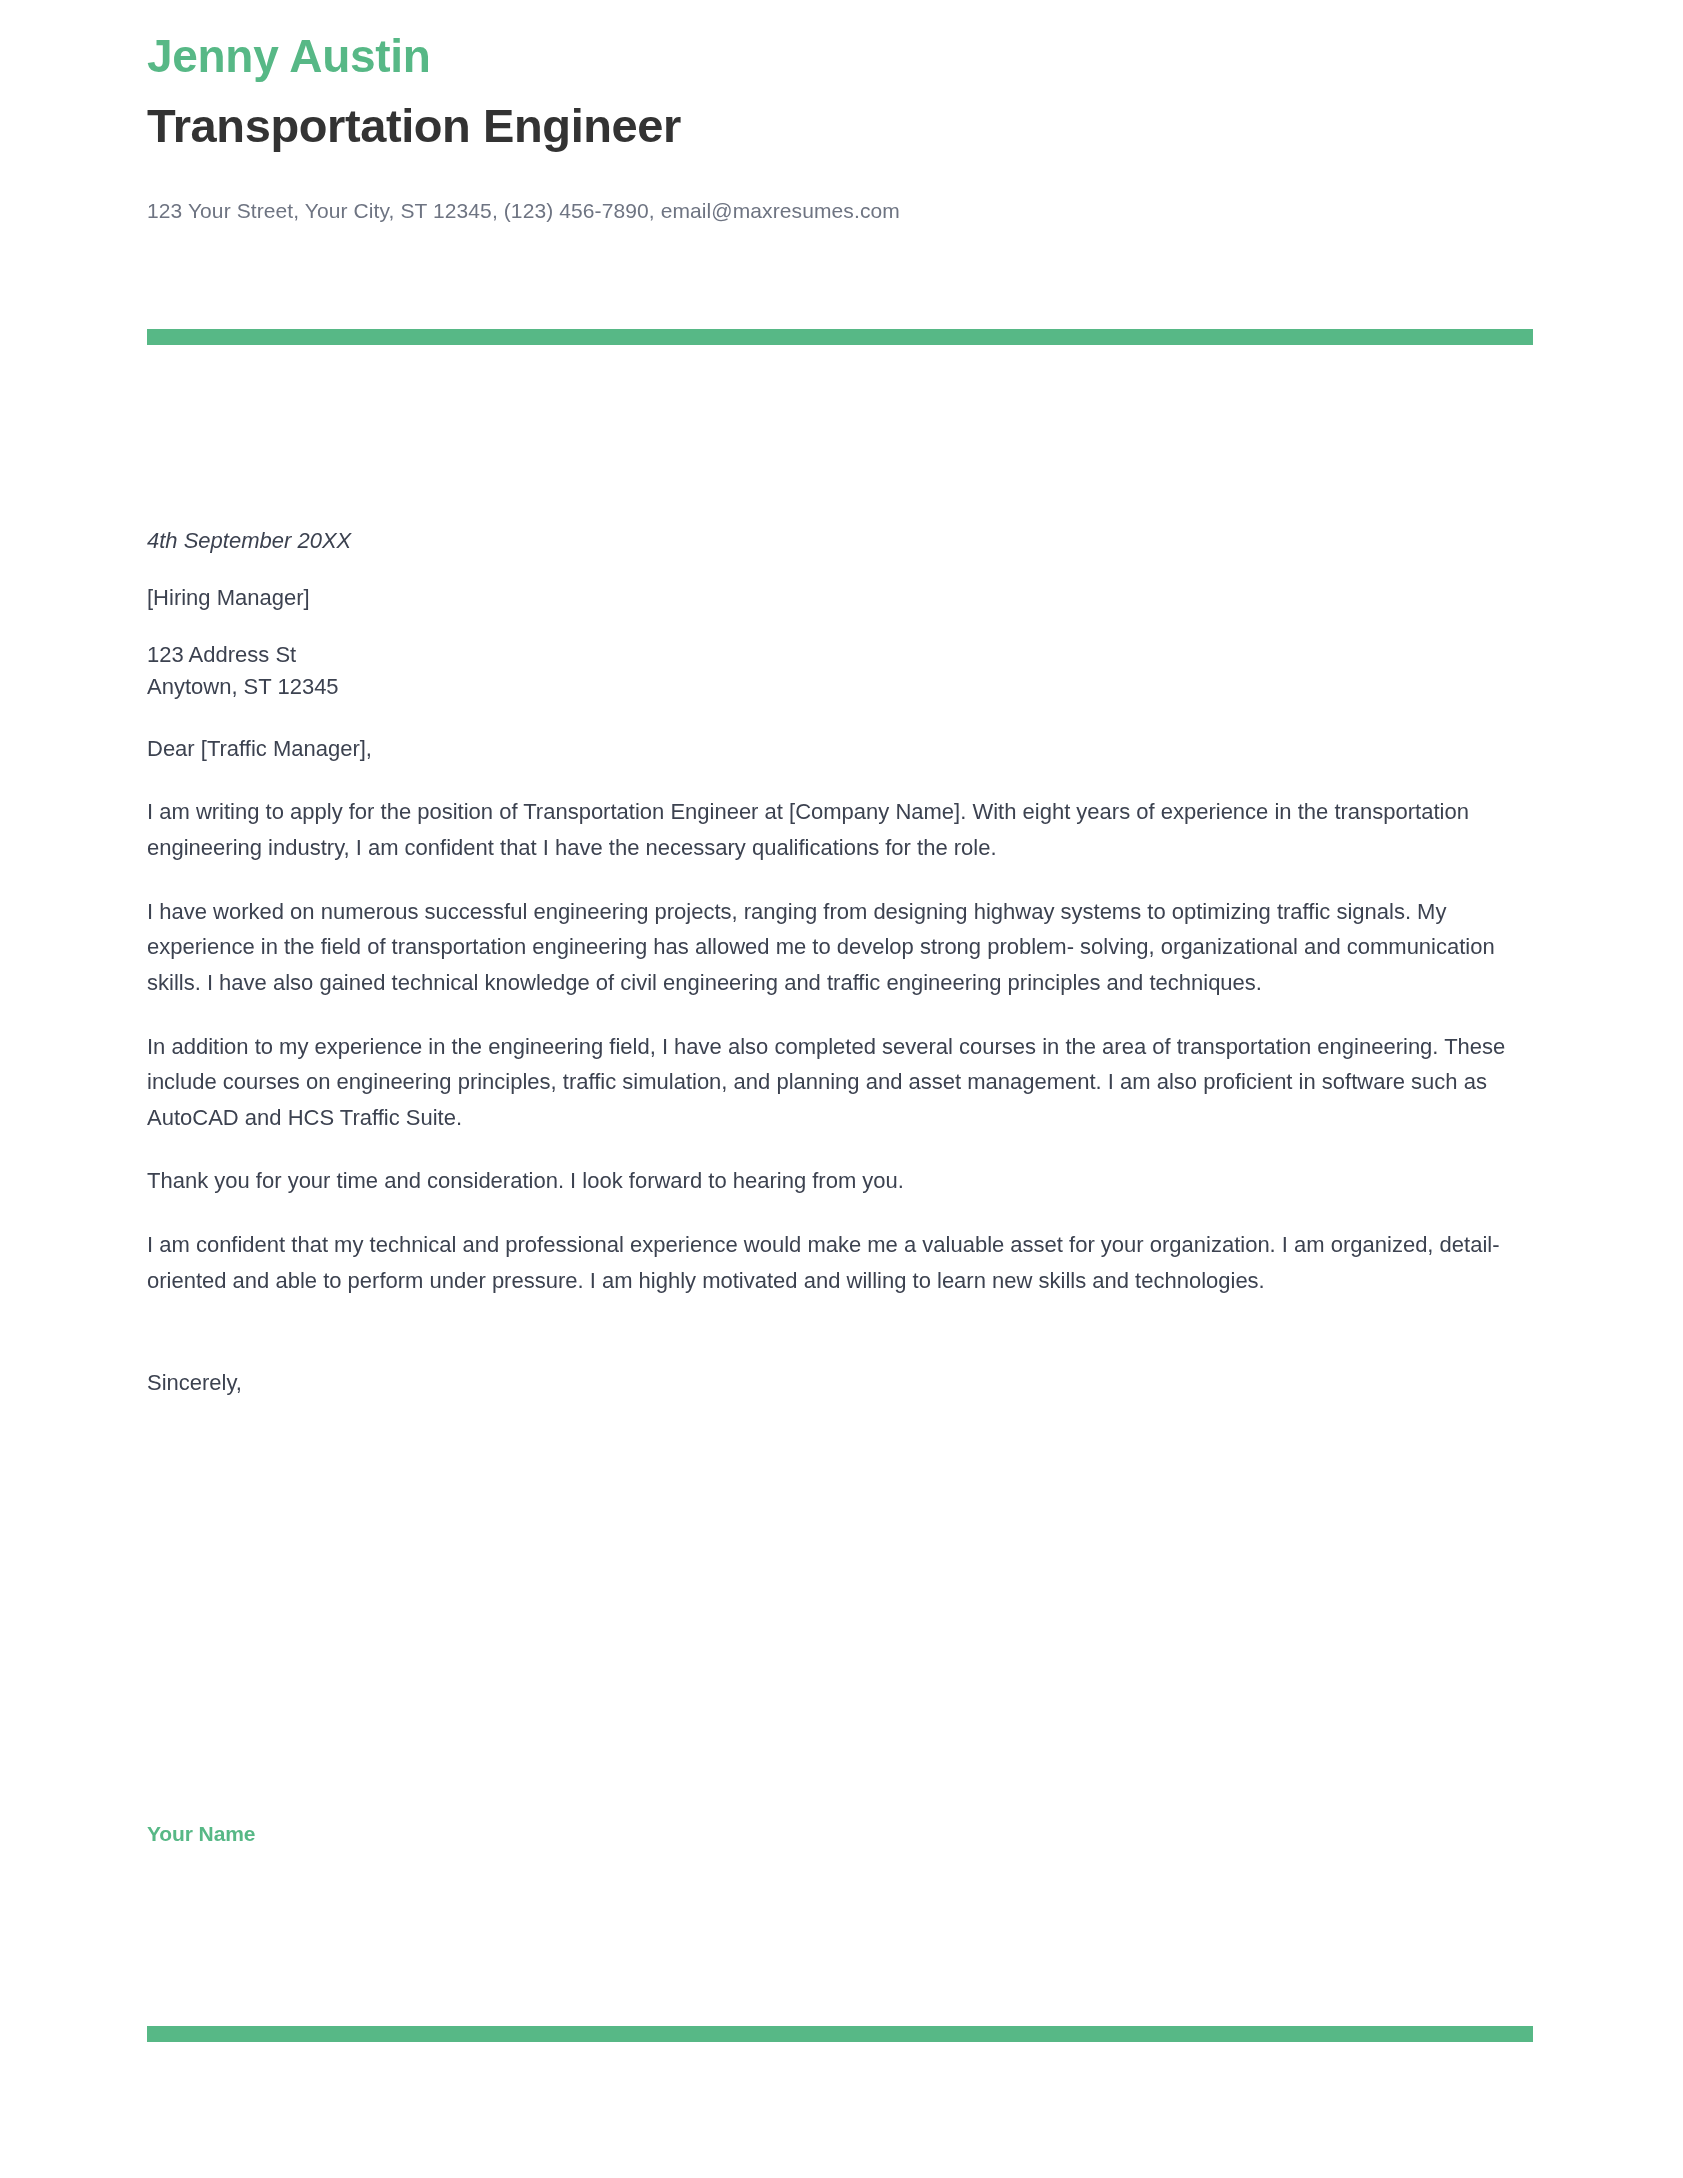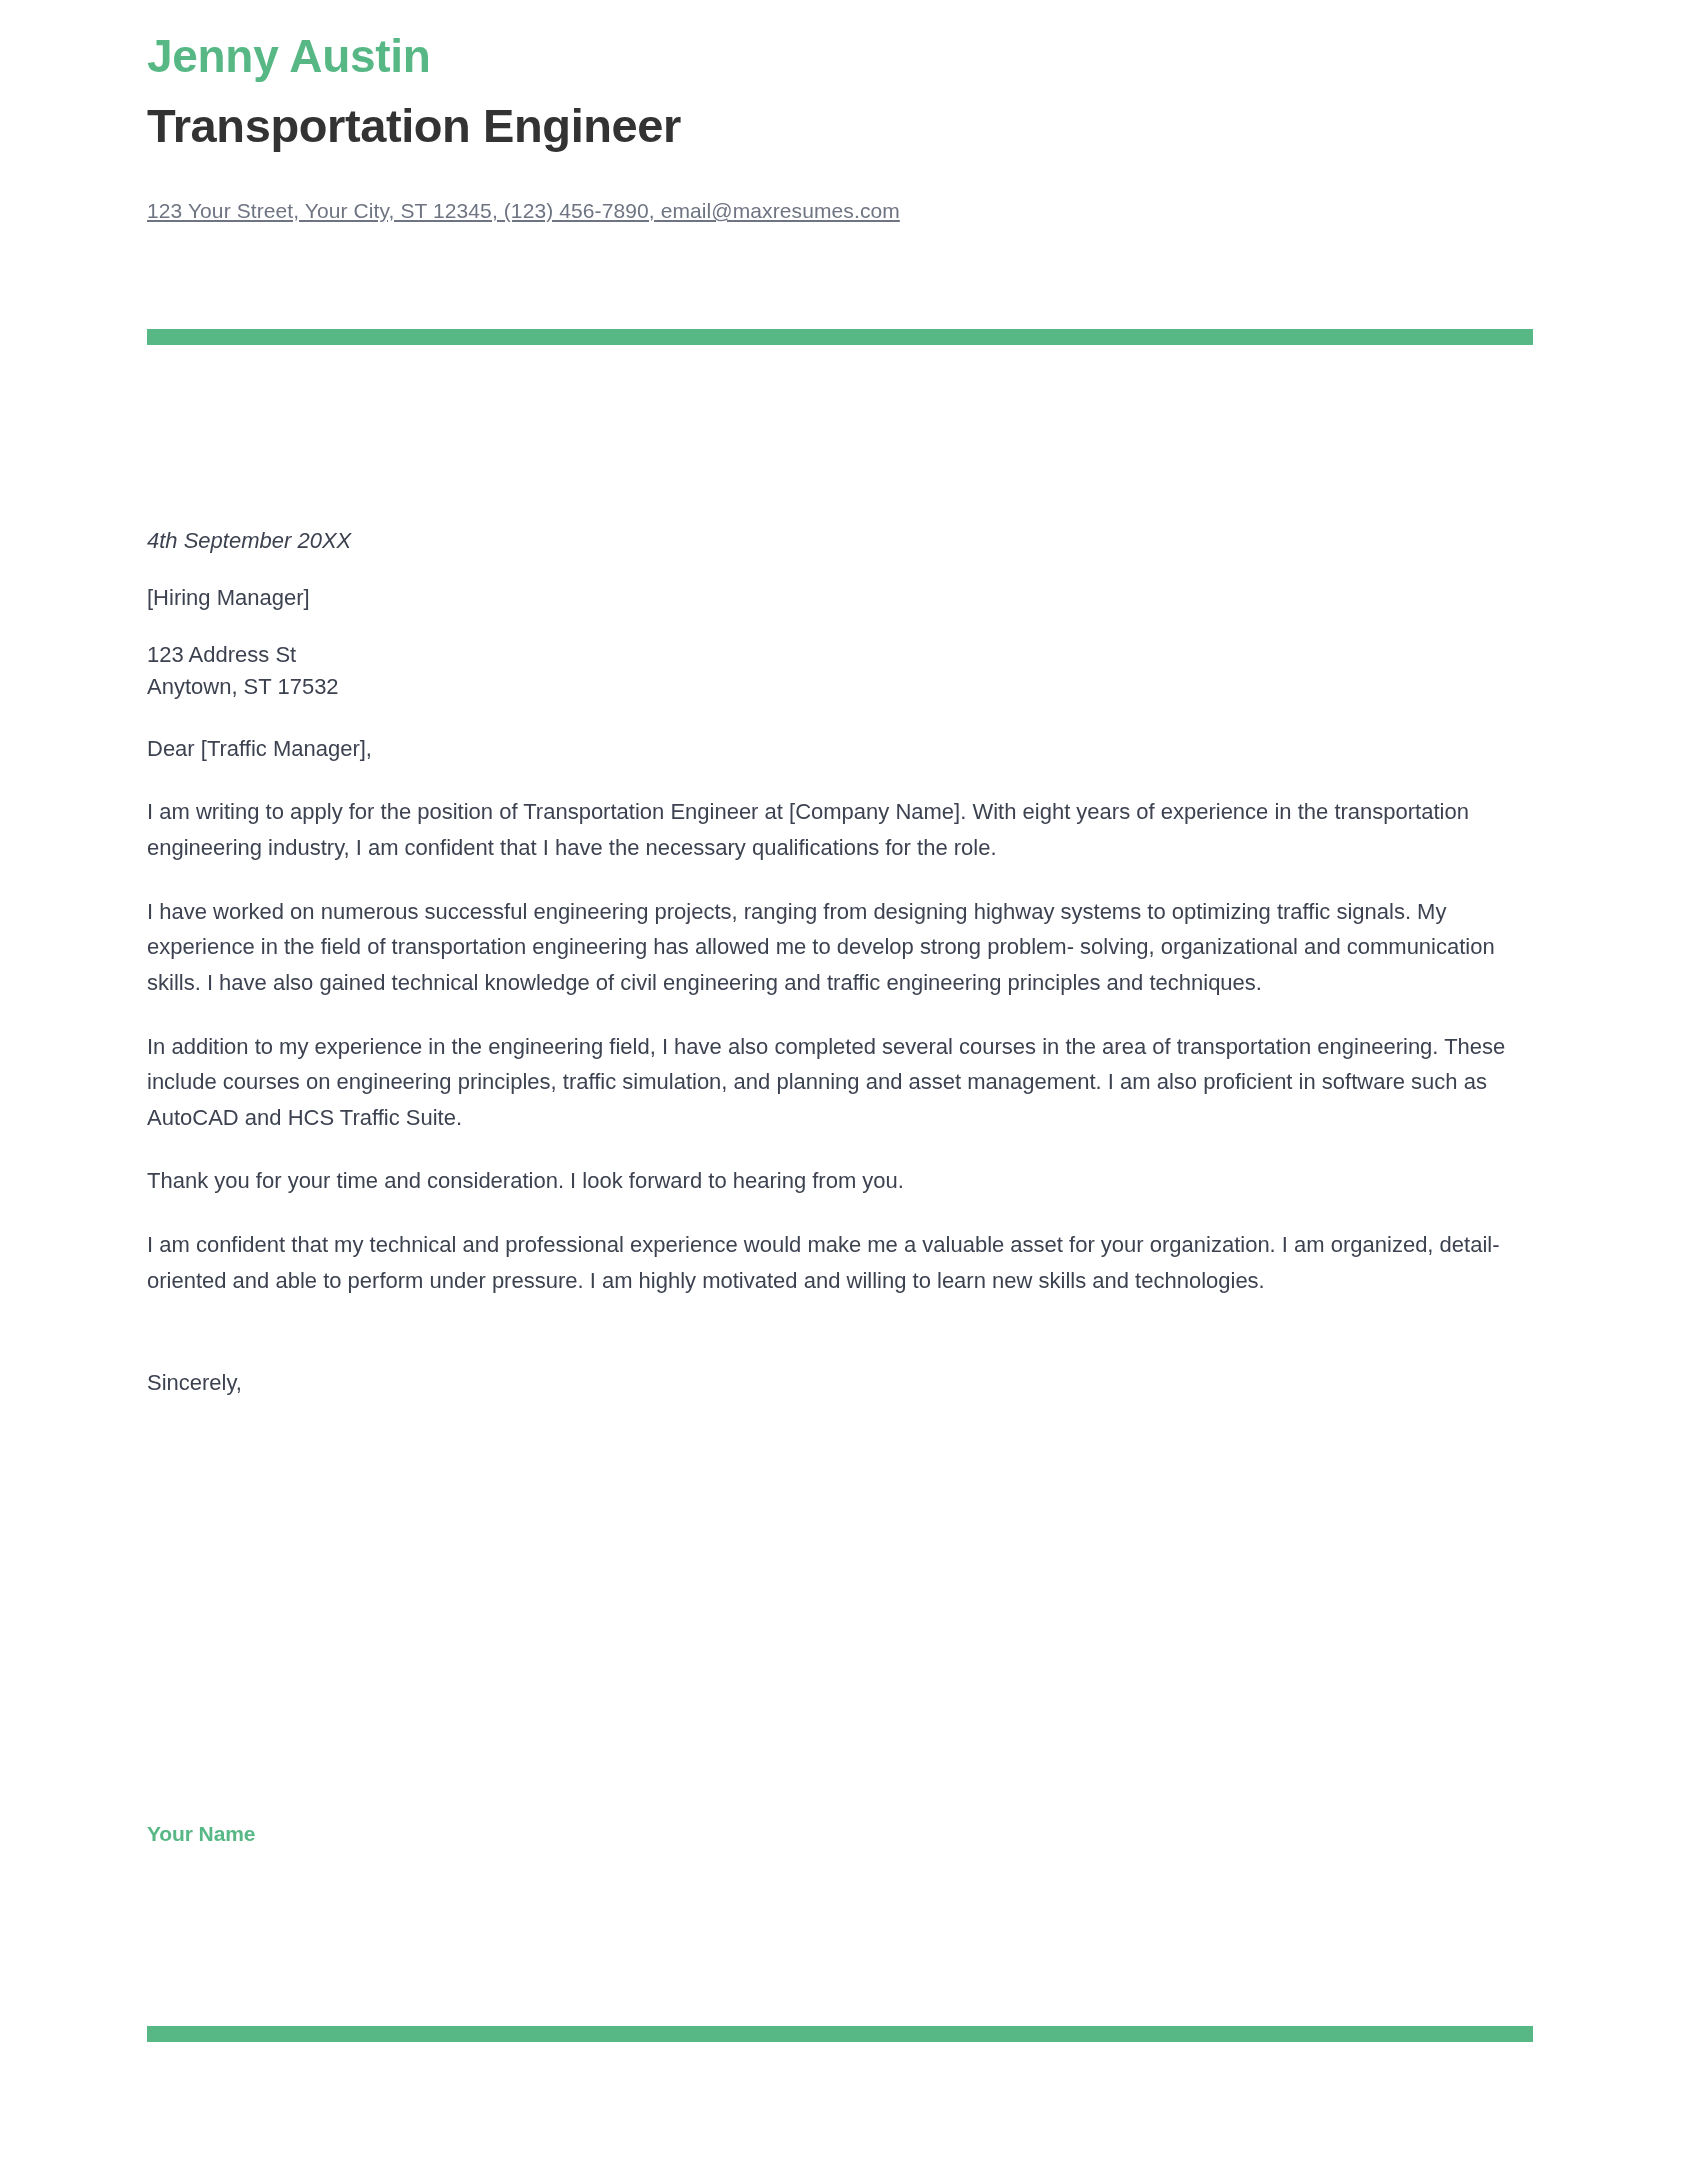--- a/index.html
+++ b/index.html
@@ -51,21 +51,20 @@
     padding: 0;
   }
 
   .contact-line {
     font-size: 21px;
     font-weight: normal;
     color: #6e7482;
     line-height: 1.4;
     margin: 40px 0 8px 0;
     letter-spacing: 0.1px;
-    text-decoration: underline;
   }
 
   
   .rule {
     position: absolute;
     left: 147px;
     width: 1386px;
     height: 16px;
     background: #57b886;
   }
@@ -138,21 +137,21 @@
   <div class="rule rule-top"></div>
 
   <div class="letter">
 
     <div class="date">4th September 20XX</div>
 
     <div class="recipient-name">[Hiring Manager]</div>
 
     <div class="recipient-address">
       <span>123 Address St</span>
-      <span>Anytown, ST 17532</span>
+      <span>Anytown, ST 12345</span>
     </div>
 
     <div class="salutation">Dear [Traffic Manager],</div>
 
     <p class="para">I am writing to apply for the position of Transportation Engineer at [Company Name]. With eight years of experience in the transportation engineering industry, I am confident that I have the necessary qualifications for the role.</p>
     <p class="para">I have worked on numerous successful engineering projects, ranging from designing highway systems to optimizing traffic signals. My experience in the field of transportation engineering has allowed me to develop strong problem- solving, organizational and communication skills. I have also gained technical knowledge of civil engineering and traffic engineering principles and techniques.</p>
     <p class="para">In addition to my experience in the engineering field, I have also completed several courses in the area of transportation engineering. These include courses on engineering principles, traffic simulation, and planning and asset management. I am also proficient in software such as AutoCAD and HCS Traffic Suite.</p>
     <p class="para">Thank you for your time and consideration. I look forward to hearing from you.</p>
     <p class="para">I am confident that my technical and professional experience would make me a valuable asset for your organization. I am organized, detail- oriented and able to perform under pressure. I am highly motivated and willing to learn new skills and technologies.</p>
 

